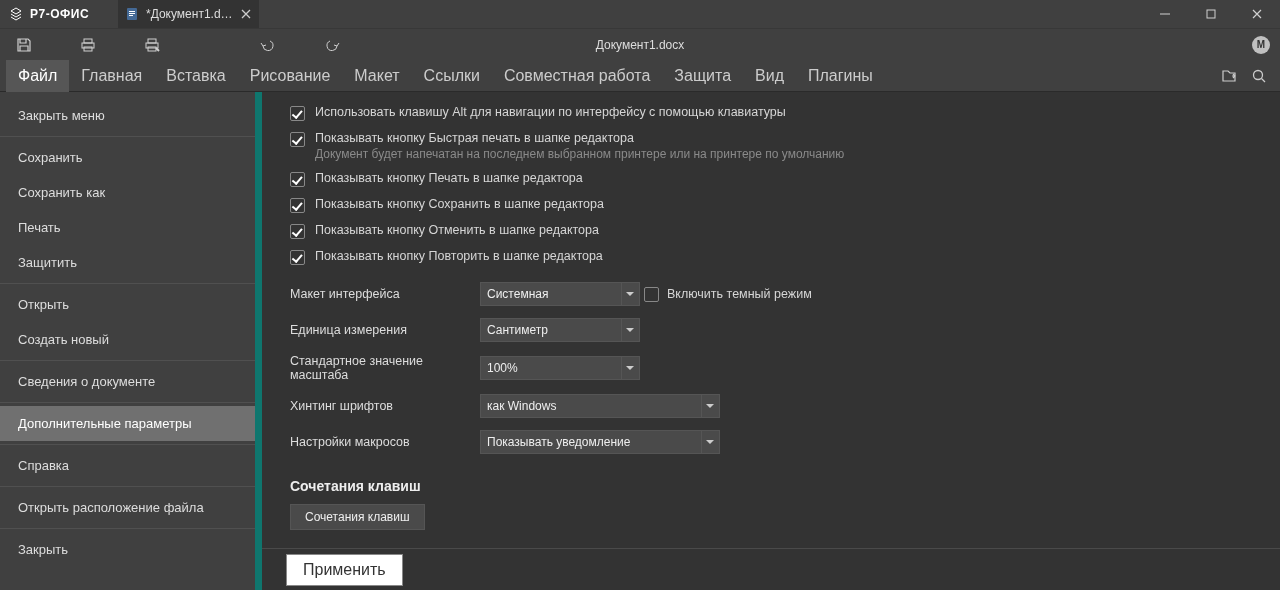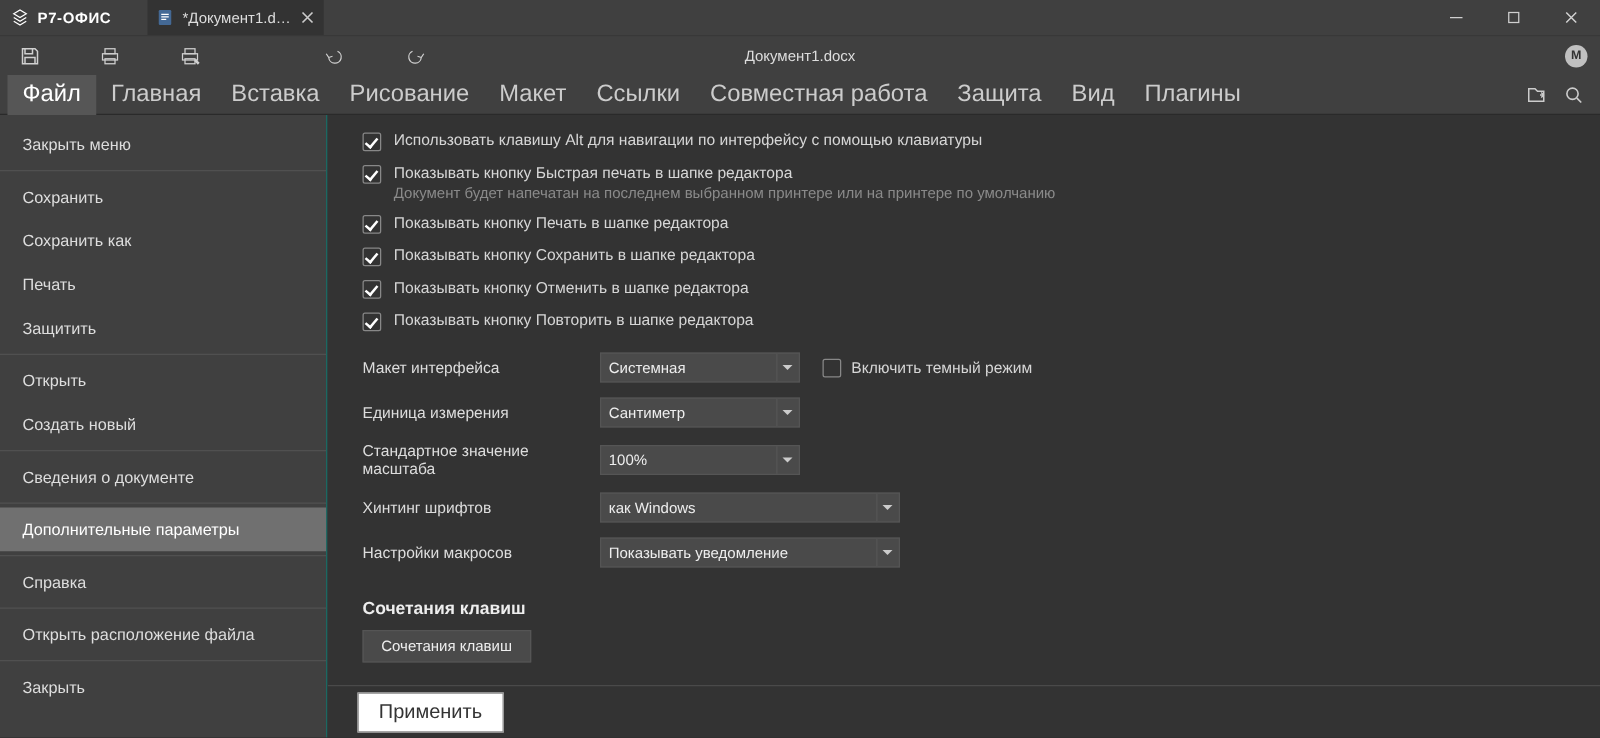--- a/index.html
+++ b/index.html
@@ -32,47 +32,47 @@
   
   .quickbar{height:32px;background:var(--bg2);display:flex;align-items:center;padding:0 10px;position:relative;border-top:1px solid #383838;gap:32px;}
   .qbtn{width:28px;height:28px;display:flex;align-items:center;justify-content:center;cursor:pointer;margin-right:4px;}
   .qbtn svg{stroke:#d0d0d0;fill:none;}
   .qspacer{width:20px;}
   .doc-title-center{position:absolute;left:50%;transform:translateX(-50%);font-size:12px;color:#ddd;}
   .avatar{position:absolute;right:10px;width:18px;height:18px;border-radius:50%;background:#c0c0c0;color:#333;font-size:10px;font-weight:bold;display:flex;align-items:center;justify-content:center;}
 
   
   .menubar{height:32px;background:var(--bg2);display:flex;align-items:center;padding:0 6px;border-bottom:1px solid #2a2a2a;}
-  .menuitem{padding:0 12px;height:32px;display:flex;align-items:center;font-size:19px;color:#ccc;cursor:pointer;}
+  .menuitem{padding:0 12px;height:32px;display:flex;align-items:center;font-size:16px;color:#ccc;cursor:pointer;}
   .menuitem.active{background:#565656;color:#fff;}
   .menu-spacer{flex:1;}
   .menu-icon-btn{width:30px;height:30px;display:flex;align-items:center;justify-content:center;cursor:pointer;}
 
   
   .body{display:flex;height:calc(590px - 28px - 32px - 32px);}
-  .sidebar{width:262px;background:#404040;border-right:1px solid #0f766e;overflow-y:auto;padding-top:6px;}
+  .sidebar{width:262px;background:#404040;border-right:7px solid #0f766e;overflow-y:auto;padding-top:6px;}
   .side-item{padding:10px 18px;font-size:13px;color:#ddd;cursor:pointer;}
   .side-item.selected{background:#707070;color:#fff;}
   .side-sep{height:1px;background:#505050;margin:3px 0;}
 
   
   .content{flex:1;background:var(--bg1);overflow-y:auto;padding:8px 0 0 0;position:relative;}
   .section{padding:0 28px;}
   .chk-row{display:flex;align-items:flex-start;gap:10px;padding:5px 0;font-size:12.5px;}
   .chk{width:15px;height:15px;border:1px solid #888;border-radius:2px;display:inline-flex;align-items:center;justify-content:center;flex-shrink:0;margin-top:1px;cursor:pointer;}
   .chk.checked::before{content:"";width:8px;height:4px;border-left:2px solid #fff;border-bottom:2px solid #fff;transform:rotate(-50deg) translate(0px,-1px);}
   .chk-desc{font-size:12px;color:var(--text-dim);margin-top:2px;}
 
   .form-row{display:flex;align-items:center;padding:6px 0;font-size:12.5px;}
   .form-label{width:190px;color:#ddd;}
   .dropdown{width:160px;height:24px;background:#4a4a4a;border:1px solid var(--border);display:flex;align-items:center;padding:0 6px;font-size:12px;color:#eee;cursor:pointer;position:relative;}
   .dropdown.wide{width:240px;}
   .dropdown .dd-arrow{position:absolute;right:5px;top:50%;transform:translateY(-50%);width:0;height:0;border-left:4px solid transparent;border-right:4px solid transparent;border-top:4px solid #ccc;}
   .dropdown .dd-wrap{position:absolute;right:0;top:0;bottom:0;width:18px;border-left:1px solid var(--border);}
-  .inline-chk{margin-left:18px;display:flex;align-items:center;gap:8px;}
+  .inline-chk{margin-left:4px;display:flex;align-items:center;gap:8px;}
 
   .section-title{font-size:14px;font-weight:bold;color:#eee;padding:18px 28px 10px;}
   .btn-secondary{display:inline-block;margin-left:28px;padding:5px 14px;border:1px solid var(--border);background:#4a4a4a;color:#eee;font-size:12px;cursor:pointer;}
   .apply-bar{position:absolute;bottom:0;left:0;right:0;height:42px;border-top:1px solid #4a4a4a;display:flex;align-items:center;padding-left:24px;background:var(--bg1);}
   .btn-primary{padding:6px 16px;background:#fff;color:#333;font-size:16px;border:1px solid #888;cursor:pointer;}
 </style>
 </head>
 <body>
 
 <div class="titlebar">

